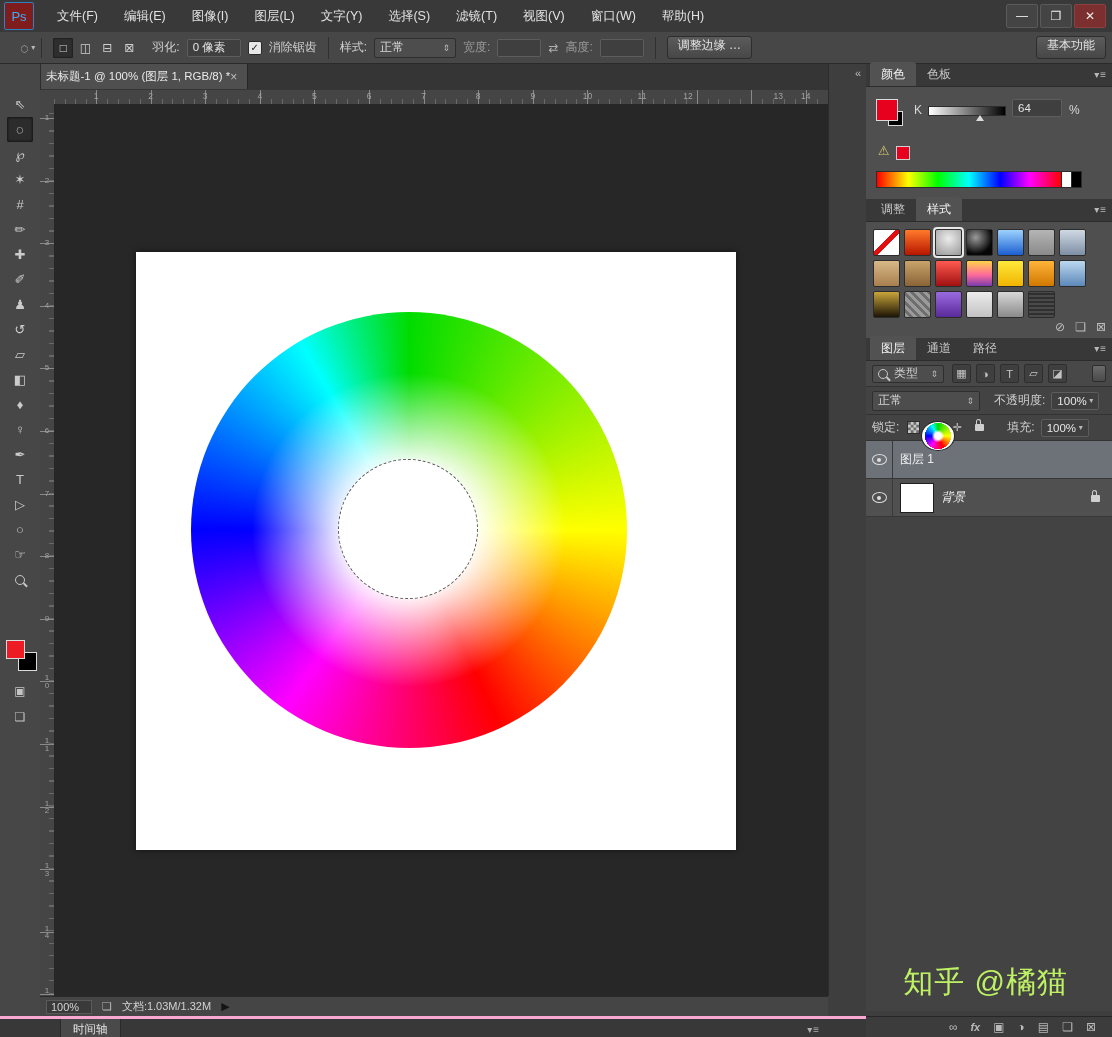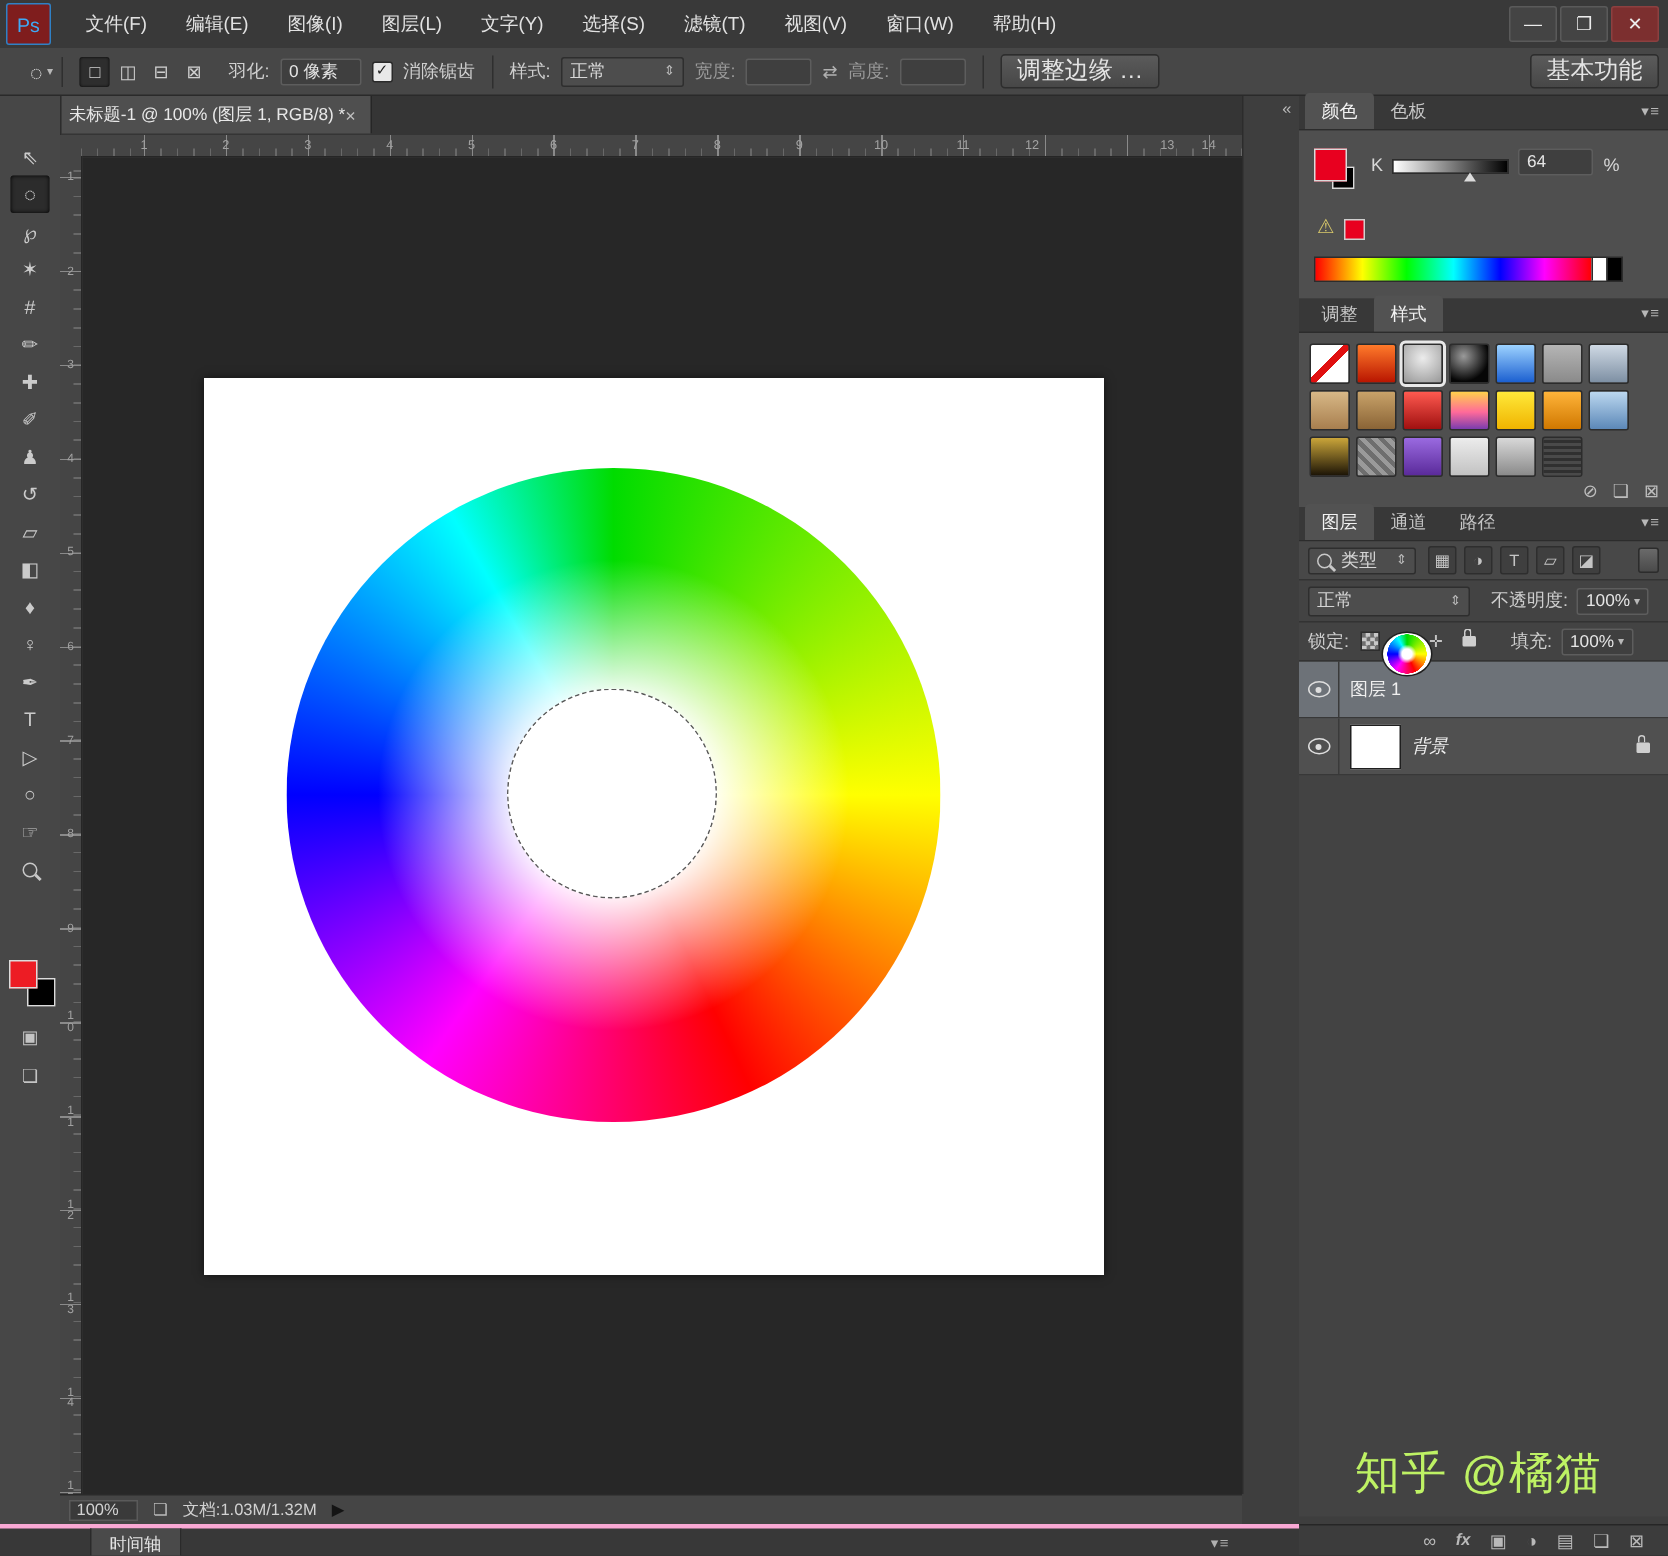--- a/index.html
+++ b/index.html
@@ -27,21 +27,21 @@
   .selmodes{display:flex;gap:2px;margin-right:6px}
   .selmode{width:20px;height:20px;display:flex;align-items:center;justify-content:center;color:#cfcfcf;font-size:12px;border-radius:2px}
   .selmode.selected{background:#2e2e2e;box-shadow:inset 0 0 2px #000}
   .field{background:#3f3f3f;border:1px solid #5d5d5d;border-radius:2px;height:18px;display:flex;align-items:center;padding:0 5px;color:#e6e6e6;font-size:11.5px;box-sizing:border-box}
   .field.small{width:54px}
   .field.tiny{width:44px}
   .drop{background:#4d4d4d;border:1px solid #2e2e2e;border-radius:2px;height:20px;display:flex;align-items:center;padding:0 5px;gap:6px;box-sizing:border-box}
   .drop .ud{font-size:9px;color:#b8b8b8;margin-left:auto}
   .vsep{width:1px;height:22px;background:#2f2f2f;margin:0 4px}
   .checkbox{width:12px;height:12px;background:#e8e8e8;border:1px solid #2a2a2a;border-radius:2px;display:flex;align-items:center;justify-content:center;color:#222;font-size:10px;line-height:10px}
-  .pushbtn{background:linear-gradient(#5b5b5b,#474747);border:1px solid #2d2d2d;border-radius:3px;height:21px;display:flex;align-items:flex-start;padding:0 10px;color:#e4e4e4;font-size:16px}
+  .pushbtn{background:linear-gradient(#5b5b5b,#474747);border:1px solid #2d2d2d;border-radius:3px;height:21px;display:flex;align-items:flex-start;padding:0 10px;color:#e4e4e4;font-size:12px}
   .workspace{margin-left:auto;margin-right:6px}
 
   
   .tabbar{left:36px;top:64px;width:792px;height:26px;background:#353535;border-bottom:1px solid #262626}
   .doc-tab{position:absolute;left:0;top:0;height:25px;background:#4f4f4f;border-right:1px solid #262626;display:flex;align-items:center;gap:0;padding:0 10px;font-size:11.5px;color:#e8e8e8}
   .doc-tab .x{color:#bdbdbd;font-size:12px}
   .tb-collapse{left:2px;top:66px;width:30px;height:22px;color:#bdbdbd;font-size:11px;display:flex;align-items:center;justify-content:center}
 
   
   .toolstrip{left:0;top:64px;width:40px;height:973px;background:#474747;border-right:1px solid #2c2c2c}

